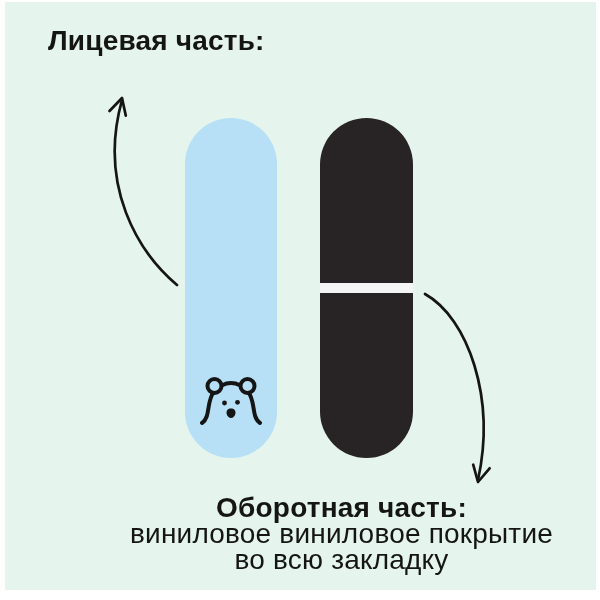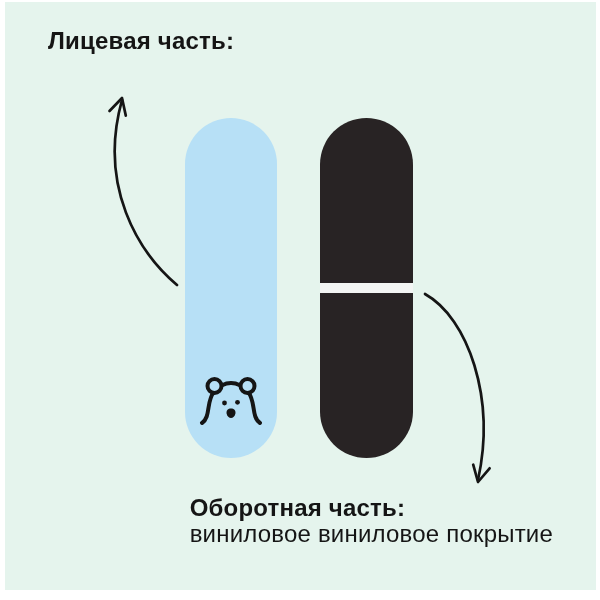--- a/index.html
+++ b/index.html
@@ -19,33 +19,33 @@
   .panel {
     position: absolute;
     left: 5px;
     top: 2px;
     right: 4px;
     bottom: 10px;
     background: var(--panel, #e5f4ed);
   }
   .label {
     position: absolute;
-    font-size: 24px;
+    font-size: 28px;
     line-height: 26px;
     letter-spacing: 0.2px;
   }
   .label-front {
     left: 48px;
     top: 28px;
     text-align: left;
   }
   .label-back {
     right: 47px;
     top: 495px;
-    text-align: left;
+    text-align: center;
   }
   .label-title {
     font-weight: bold;
   }
   .pill {
     position: absolute;
     top: 118px;
     height: 340px;
     border-radius: 47px;
   }
@@ -139,15 +139,16 @@
     </g>
     <g>
       <path d="M 425 294 C 468 318 496 398 478 480"></path>
       <polyline points="489.6,468.3 478,482 473.2,464.7"></polyline>
     </g>
   </svg>
 
   <div class="label label-back">
     <div class="label-title">Оборотная часть:</div>
     <div class="label-desc">виниловое виниловое покрытие</div>
+    <div class="label-desc">во всю закладку</div>
   </div>
 
 </div>
 
 </body></html>

